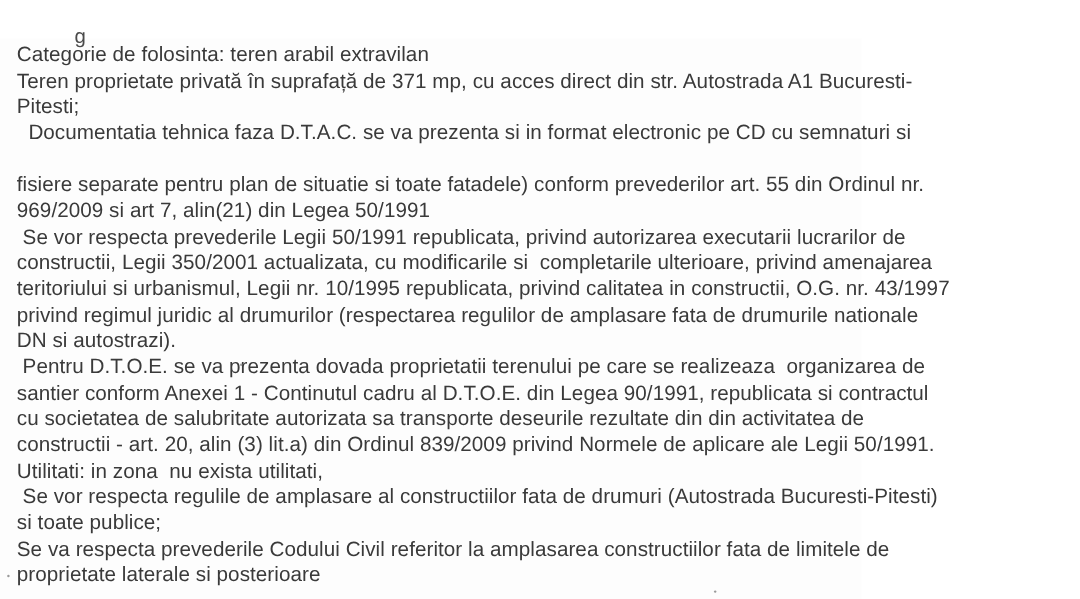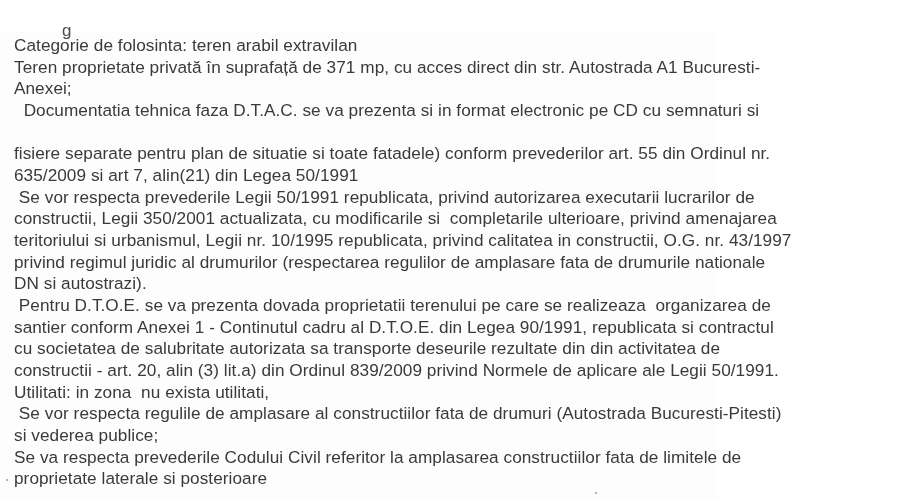--- a/index.html
+++ b/index.html
@@ -50,35 +50,35 @@
     }
   </style>
 </head>
 <body>
 
 <div class="page">
   <div class="cut">g</div>
 
   <div class="line" style="top:3px">Categorie de folosinta: teren arabil extravilan</div>
   <div class="line" style="top:25px">Teren proprietate privată în suprafață de 371 mp, cu acces direct din str. Autostrada A1 Bucuresti-</div>
-  <div class="line" style="top:46px">Anexei;</div>
+  <div class="line" style="top:46px">Pitesti;</div>
   <div class="line" style="top:68px">  Documentatia tehnica faza D.T.A.C. se va prezenta si in format electronic pe CD cu semnaturi si</div>
   <div class="line" style="top:111px">fisiere separate pentru plan de situatie si toate fatadele) conform prevederilor art. 55 din Ordinul nr.</div>
-  <div class="line" style="top:133px">635/2009 si art 7, alin(21) din Legea 50/1991</div>
+  <div class="line" style="top:133px">969/2009 si art 7, alin(21) din Legea 50/1991</div>
   <div class="line" style="top:155px"> Se vor respecta prevederile Legii 50/1991 republicata, privind autorizarea executarii lucrarilor de</div>
   <div class="line" style="top:176px">constructii, Legii 350/2001 actualizata, cu modificarile si  completarile ulterioare, privind amenajarea</div>
   <div class="line" style="top:198px">teritoriului si urbanismul, Legii nr. 10/1995 republicata, privind calitatea in constructii, O.G. nr. 43/1997</div>
   <div class="line" style="top:220px">privind regimul juridic al drumurilor (respectarea regulilor de amplasare fata de drumurile nationale</div>
   <div class="line" style="top:241px">DN si autostrazi).</div>
   <div class="line" style="top:263px"> Pentru D.T.O.E. se va prezenta dovada proprietatii terenului pe care se realizeaza  organizarea de</div>
   <div class="line" style="top:285px">santier conform Anexei 1 - Continutul cadru al D.T.O.E. din Legea 90/1991, republicata si contractul</div>
   <div class="line" style="top:306px">cu societatea de salubritate autorizata sa transporte deseurile rezultate din din activitatea de</div>
   <div class="line" style="top:328px">constructii - art. 20, alin (3) lit.a) din Ordinul 839/2009 privind Normele de aplicare ale Legii 50/1991.</div>
   <div class="line" style="top:371px"> Se vor respecta regulile de amplasare al constructiilor fata de drumuri (Autostrada Bucuresti-Pitesti)</div>
   <div class="line" style="top:350px">Utilitati: in zona  nu exista utilitati,</div>
-  <div class="line" style="top:393px">si vederea publice;</div>
+  <div class="line" style="top:393px">si toate publice;</div>
   <div class="line" style="top:415px">Se va respecta prevederile Codului Civil referitor la amplasarea constructiilor fata de limitele de</div>
   <div class="line" style="top:436px">proprietate laterale si posterioare</div>
 
   <div class="speck" style="left:6px;top:447px"></div>
   <div class="speck" style="left:200px;top:271px"></div>
   <div class="speck" style="left:595px;top:460px"></div>
 </div>
 
 </body></html>

